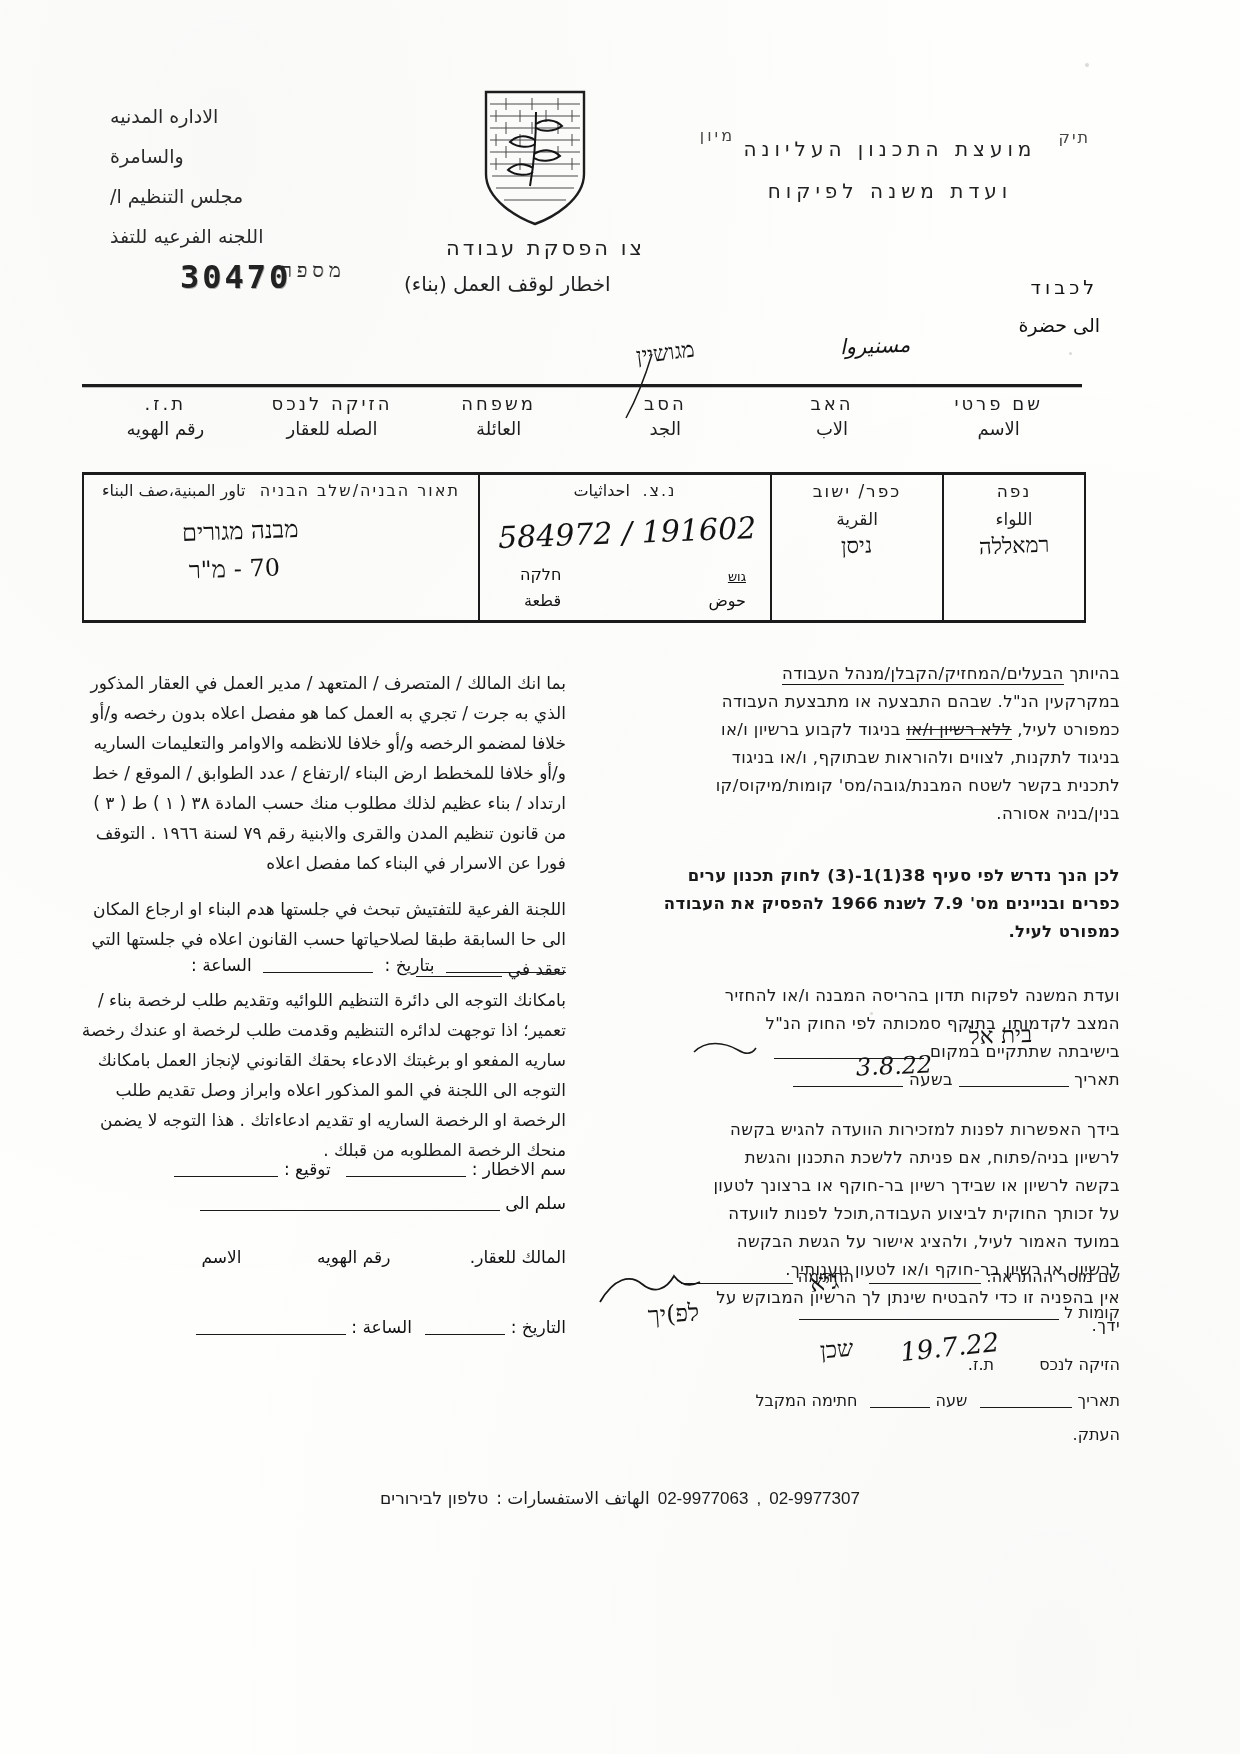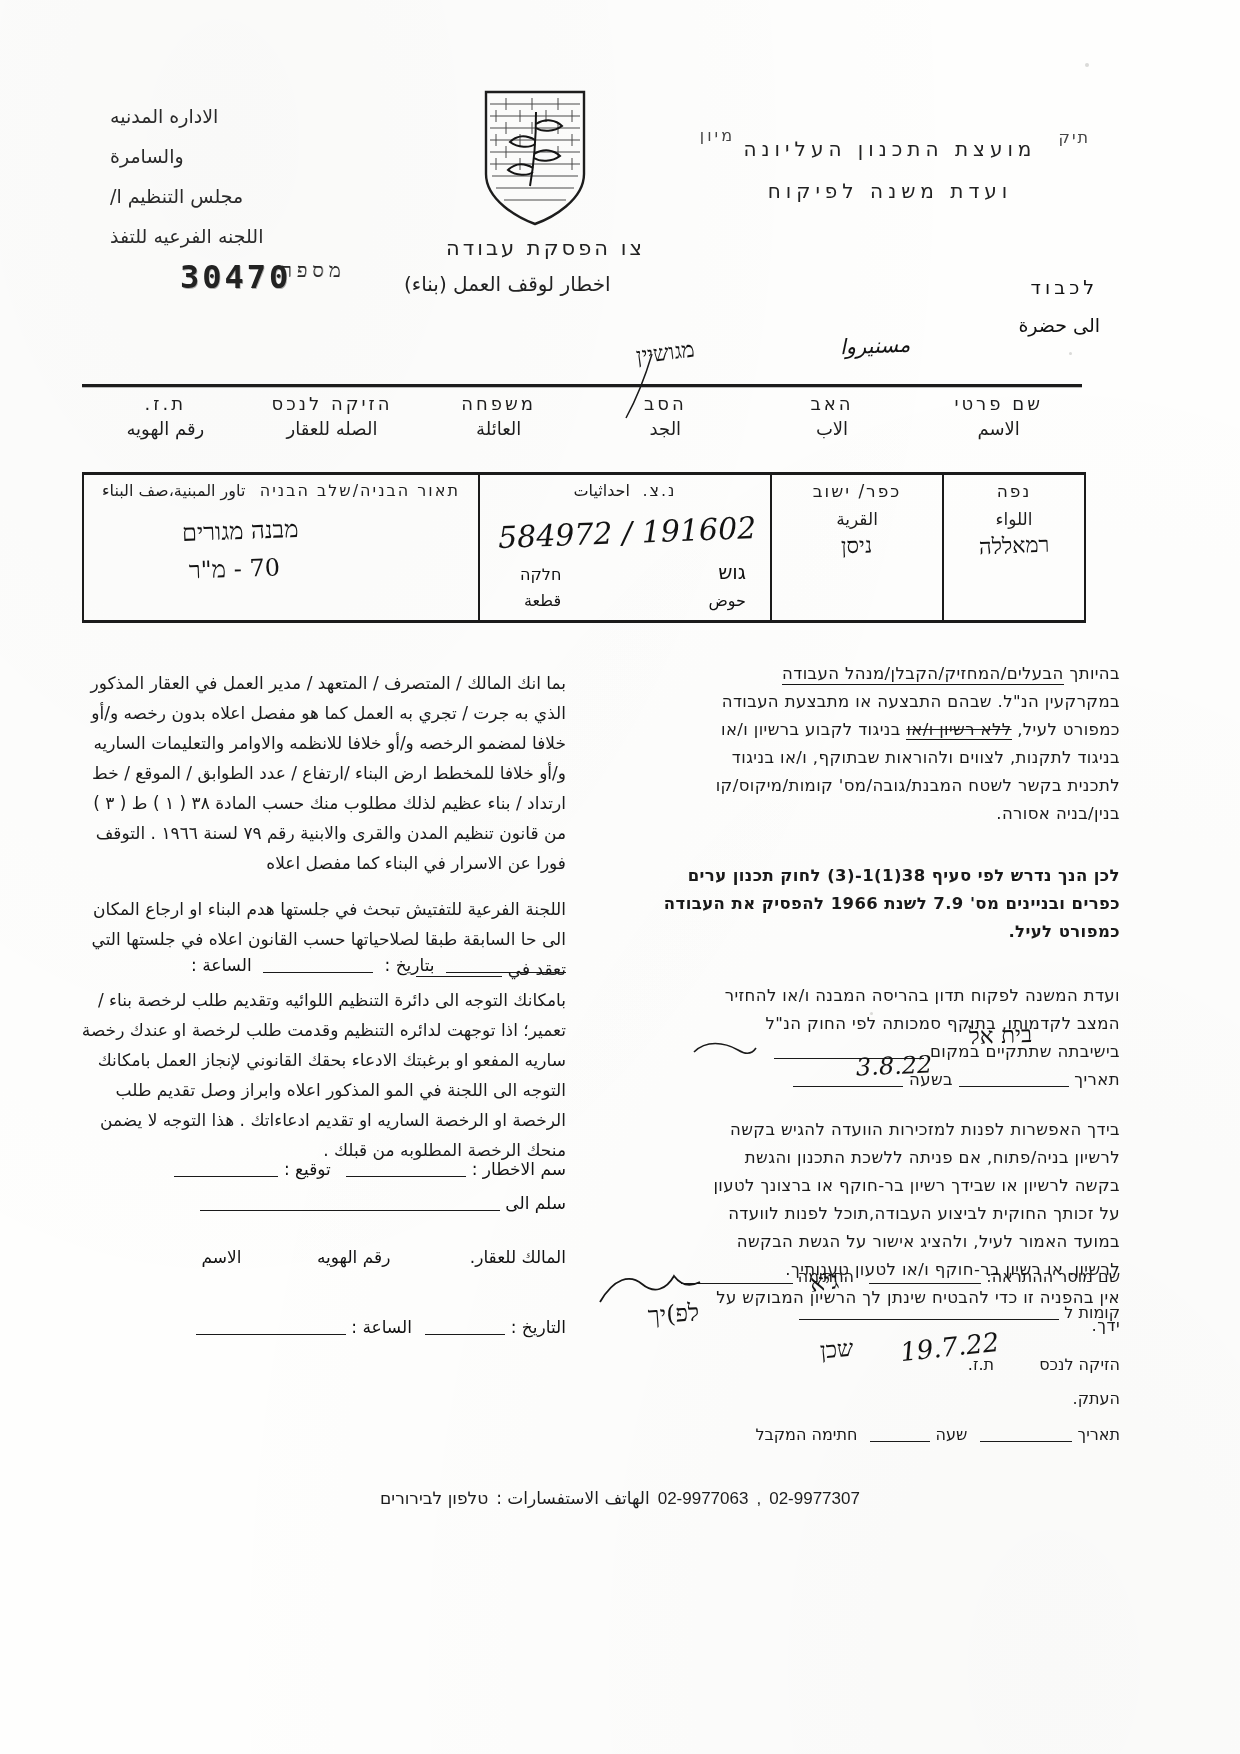--- a/index.html
+++ b/index.html
@@ -238,21 +238,21 @@
       <span class="hand-heb" style="display:inline-block;font-size:22px;">ניסן</span>
     </div>
   </div>
 
   <div class="cell" style="width:290px;">
     <div class="lbl" style="font-size:16px;">
       <span class="heb">נ.צ.</span>
       <span class="ara" style="margin-right:6px;">احداثيات</span>
     </div>
     <div class="abs hand" style="top:40px;right:14px;font-size:30px;">584972 / 191602</div>
-    <div class="abs heb" style="bottom:36px;right:24px;font-size:20px;">גוש</div>
+    <div class="abs heb" style="bottom:36px;right:24px;font-size:13px;text-decoration:underline;">גוש</div>
     <div class="abs ara" style="bottom:10px;right:24px;font-size:16px;">حوض</div>
     <div class="abs heb" style="bottom:36px;left:40px;font-size:16px;margin-top:25px;">חלקה</div>
     <div class="abs ara" style="bottom:10px;left:44px;font-size:16px;">قطعة</div>
   </div>
 
   <div class="cell" style="flex:1;">
     <div class="lbl" style="text-align:center;font-size:16px;">
       <span class="heb">תאור הבניה/שלב הבניה</span>
       <span class="ara" style="margin-right:8px;">تاور المبنية،صف البناء</span>
     </div>
@@ -314,29 +314,29 @@
     <span class="fl" style="width:112px;"></span>
   </div>
   <div style="margin-top:6px;">
     <span>קומות ל</span>
     <span class="fl" style="width:260px;"></span>
   </div>
   <div style="margin-top:22px;">
     <span style="margin-left:40px;">הזיקה לנכס</span>
     <span>ת.ז.</span>
   </div>
-  <div style="margin-top:4px;">
-    <span>העתק.</span>
-  </div>
   <div style="margin-top:6px;">
     <span>תאריך</span>
     <span class="fl" style="width:92px;"></span>
     <span style="margin-right:8px;">שעה</span>
     <span class="fl" style="width:60px;"></span>
     <span style="margin-right:8px;">חתימה המקבל</span>
+  </div>
+  <div style="margin-top:4px;">
+    <span>העתק.</span>
   </div>
 </div>
 
 <div class="abs hand-heb" style="top:1268px;left:810px;font-size:24px;transform:rotate(-8deg);">גיא</div>
 <svg class="abs" style="top:1268px;left:596px;width:110px;height:46px;">
   <path d="M4 34 C18 10 34 6 46 16 C58 26 70 22 78 8 C84 16 92 20 104 14" stroke="#161616" stroke-width="1.8" fill="none"></path>
 </svg>
 <div class="abs hand-heb" style="top:1300px;left:648px;font-size:24px;transform:rotate(-4deg);">לפ)יך</div>
 <div class="abs hand-heb" style="top:1336px;left:820px;font-size:23px;transform:rotate(-5deg);">שכן</div>
 <div class="abs hand" style="top:1332px;left:900px;font-size:26px;transform:rotate(-6deg);">19.7.22</div>

